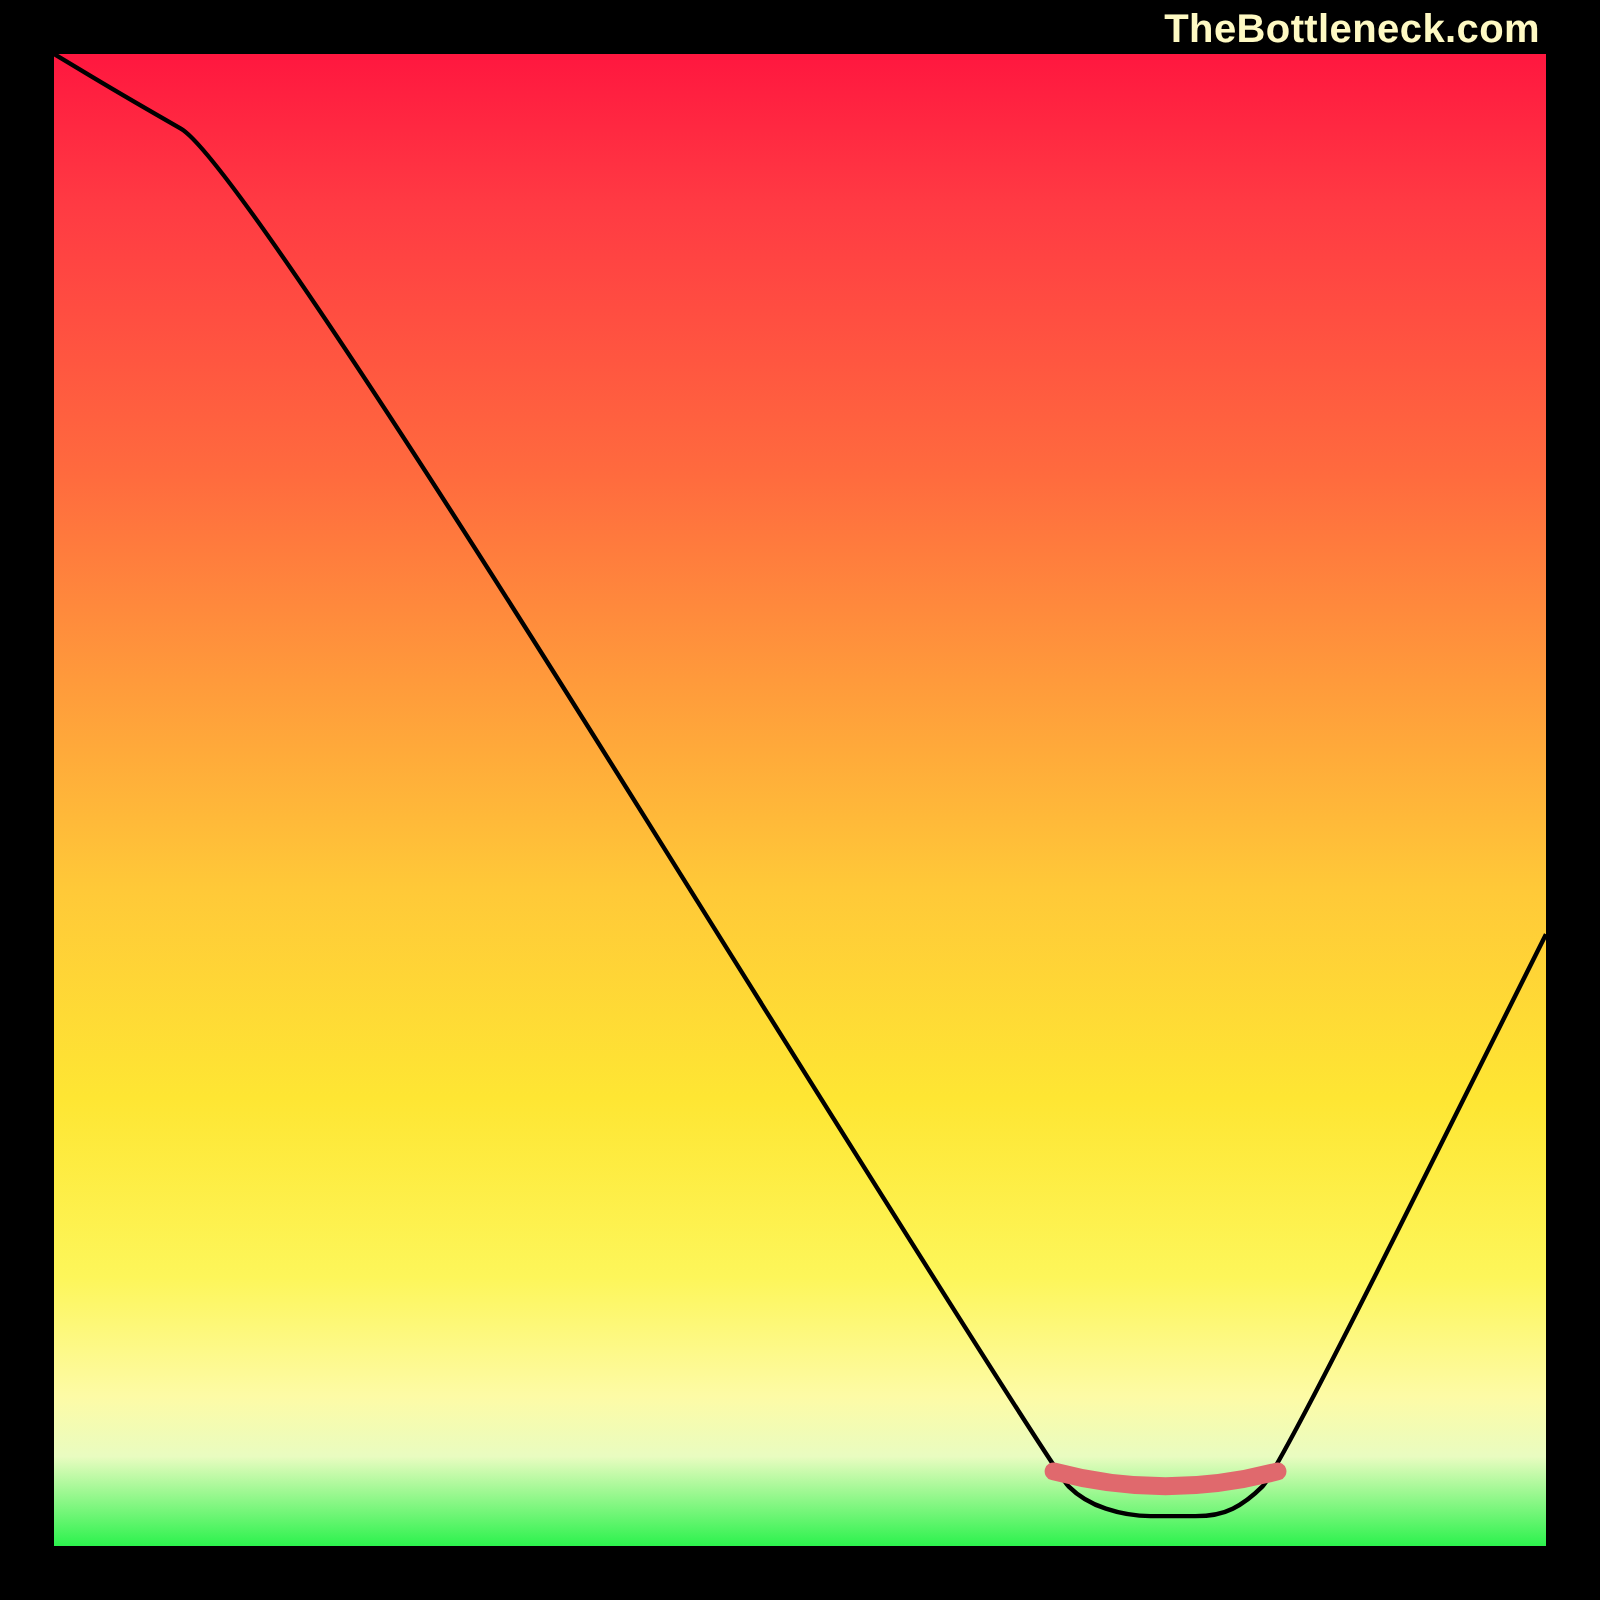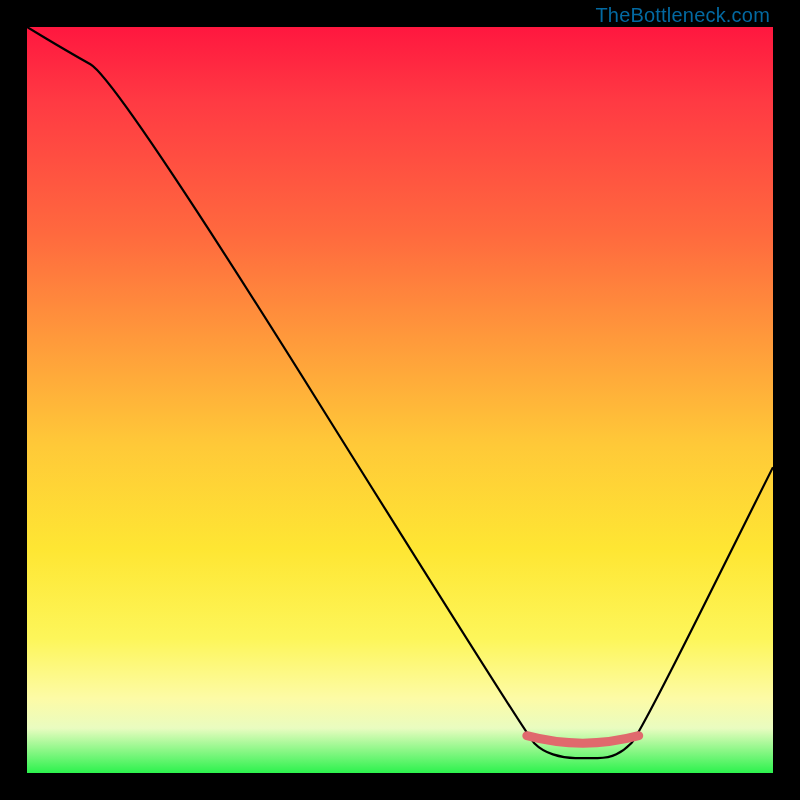--- a/index.html
+++ b/index.html
@@ -34,22 +34,22 @@
       #fdfba6 90%,
       #e9fcc0 94%,
       #2cf24d 100%);
   }
   .watermark {
     position: absolute;
     top: 4px;
     right: 30px;
     font-family: Arial, Helvetica, sans-serif;
     font-size: 20px;
-    font-weight: 400;
-    color: #0369a1;
+    font-weight: 700;
+    color: #fef9c3;
     letter-spacing: 0.2px;
   }
   svg.curve {
     position: absolute;
     left: 0;
     top: 0;
     width: 746px;
     height: 746px;
   }
 </style>

